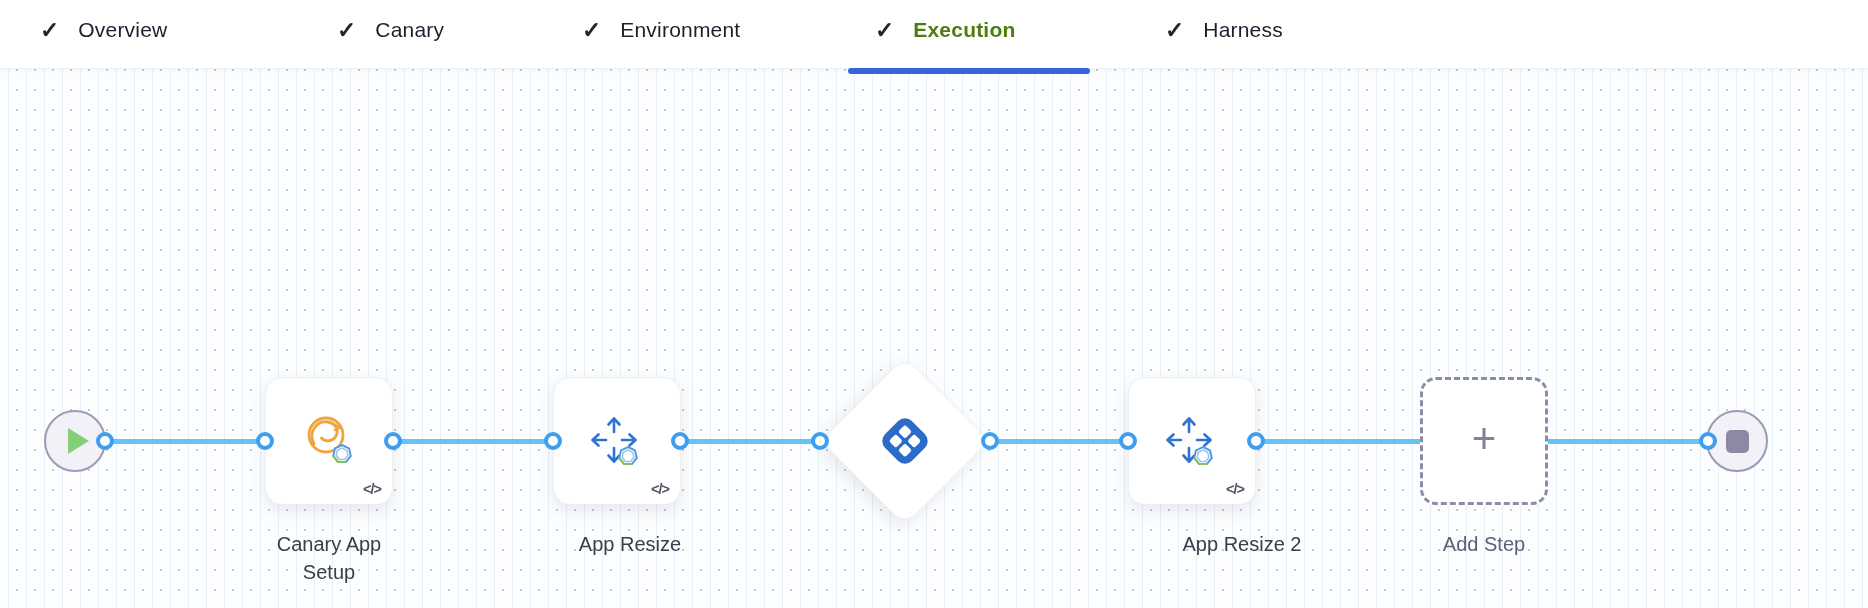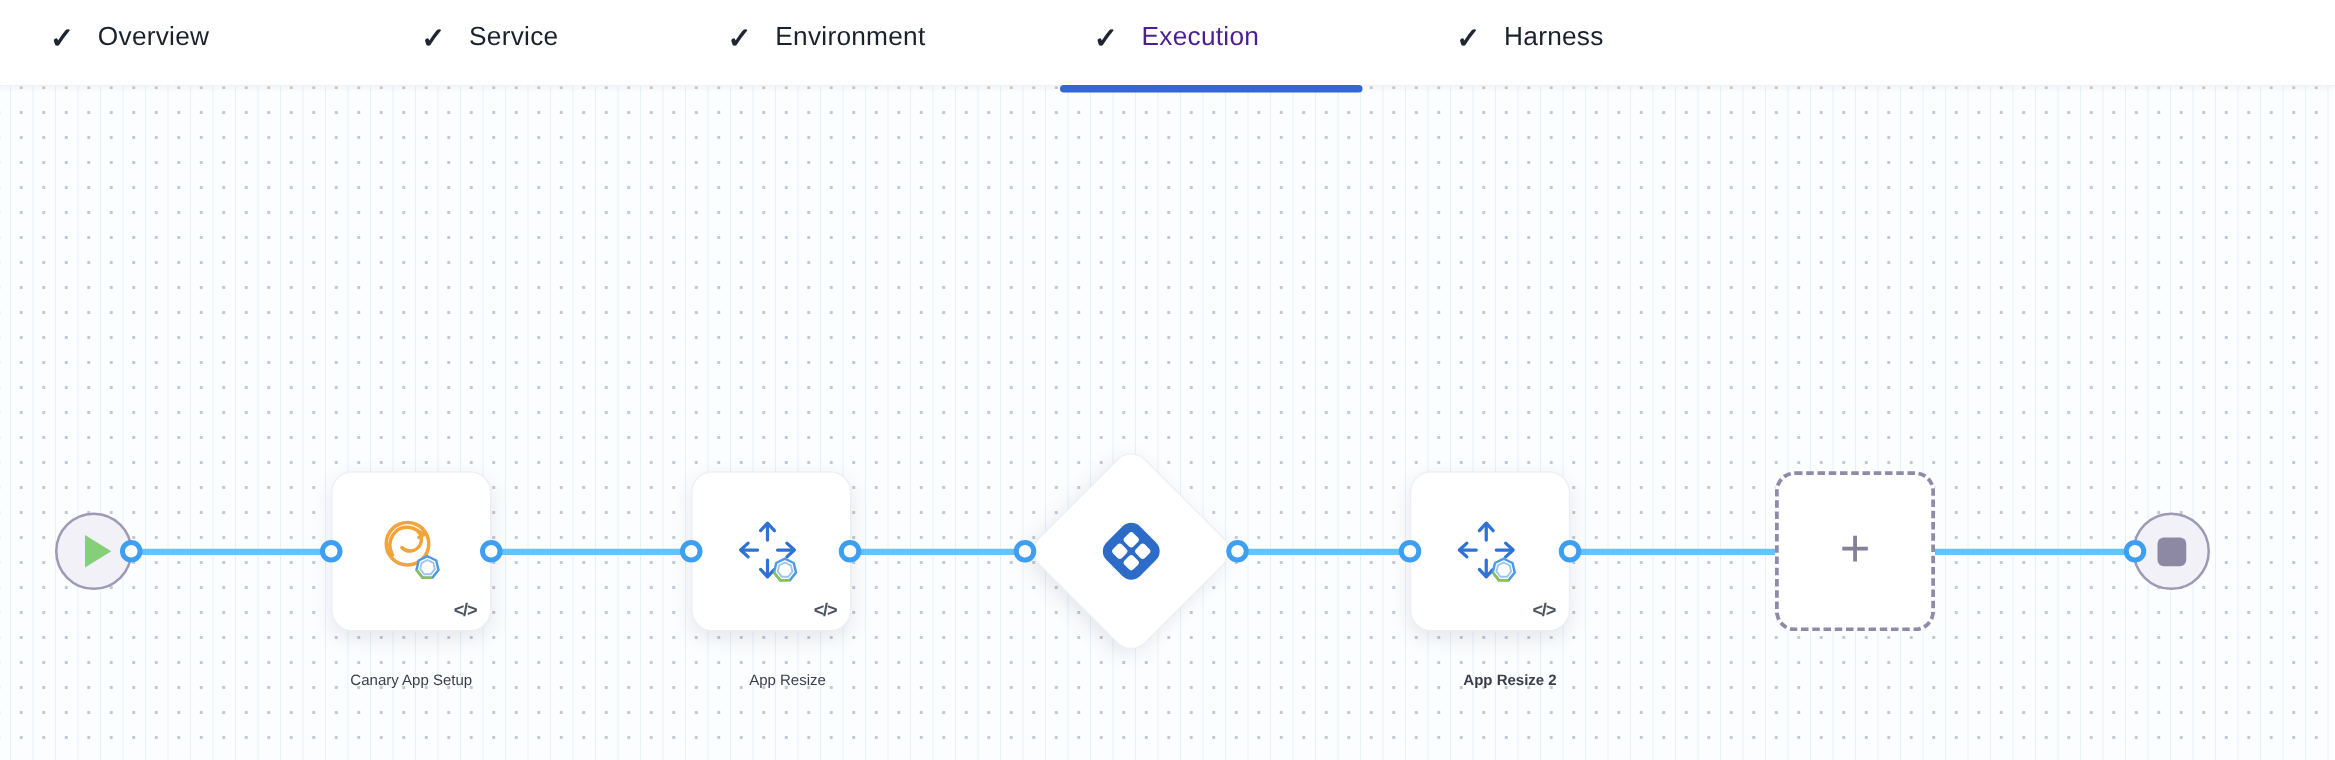--- a/index.html
+++ b/index.html
@@ -10,21 +10,21 @@
   
   .tabbar{
     position:absolute;left:0;top:0;width:1868px;height:68px;background:#ffffff;
     border-bottom:1px solid #f0f1f5;box-shadow:0 2px 3px rgba(30,40,70,0.04);z-index:10;
   }
   .tab{
     position:absolute;top:0;height:60px;display:flex;align-items:center;gap:19px;cursor:pointer;
   }
   .tab .chk{font-size:23px;font-weight:700;color:#1e2632;line-height:1;}
   .tab .tlabel{font-size:21px;color:#1b212c;letter-spacing:0.2px;}
-  .tab.active .tlabel{font-weight:400;color:#4c1d95;}
+  .tab.active .tlabel{font-weight:700;color:#4d7c0f;}
   .tab-overview{left:40px;} .tab-service{left:337px;} .tab-environment{left:582px;}
   .tab-execution{left:875px;} .tab-advanced{left:1165px;}
   .active-underline{
     position:absolute;left:848px;top:68px;width:242px;height:6px;border-radius:3px;
     background:#3465d6;z-index:11;
   }
   
   .canvas{
     position:absolute;left:0;top:68px;width:1868px;height:540px;
     background-color:#fcfdfe;
@@ -69,40 +69,40 @@
     position:absolute;left:1420px;top:309px;width:128px;height:128px;background:#ffffff;
     border:3px dashed #8f8aa6;border-radius:16px;box-sizing:border-box;z-index:2;cursor:pointer;
     display:flex;align-items:center;justify-content:center;
   }
   .plus{font-size:42px;font-weight:500;color:#84809a;line-height:1;margin-top:-5px;}
   .port{
     position:absolute;top:364px;width:10px;height:10px;background:#ffffff;
     border:4px solid #3d9ef2;border-radius:50%;z-index:4;cursor:crosshair;
   }
   .nlabel{
-    position:absolute;top:462px;font-size:12px;line-height:28px;color:#3b3e4a;
+    position:absolute;top:462px;font-size:20px;line-height:28px;color:#3b3e4a;
     text-align:center;z-index:2;
   }
   .lab-canary{left:259px;width:140px;}
   .lab-resize1{left:520px;width:220px;}
   .lab-approval{left:840px;width:130px;}
-  .lab-resize2{left:1098px;width:220px;font-weight:bold;}
+  .lab-resize2{left:1132px;width:220px;}
   .lab-addstep{left:1374px;width:220px;color:#5d5f75;}
 </style>
 </head>
 <body>
 
 <div class="tabbar">
   <div class="tab tab-overview">
     <span class="chk">✓</span>
     <span class="tlabel">Overview</span>
   </div>
   <div class="tab tab-service">
     <span class="chk">✓</span>
-    <span class="tlabel">Service</span>
+    <span class="tlabel">Canary</span>
   </div>
   <div class="tab tab-environment">
     <span class="chk">✓</span>
     <span class="tlabel">Environment</span>
   </div>
   <div class="tab active tab-execution">
     <span class="chk">✓</span>
     <span class="tlabel">Execution</span>
   </div>
   <div class="tab tab-advanced">
@@ -198,13 +198,14 @@
   <div class="port" style="left:671px"></div>
   <div class="port" style="left:811px"></div>
   <div class="port" style="left:981px"></div>
   <div class="port" style="left:1119px"></div>
   <div class="port" style="left:1247px"></div>
   <div class="port" style="left:1699px"></div>
 
   <div class="nlabel lab-canary">Canary App Setup</div>
   <div class="nlabel lab-resize1">App Resize</div>
   <div class="nlabel lab-resize2">App Resize 2</div>
+  <div class="nlabel lab-addstep">Add Step</div>
 </div>
 
 </body></html>

